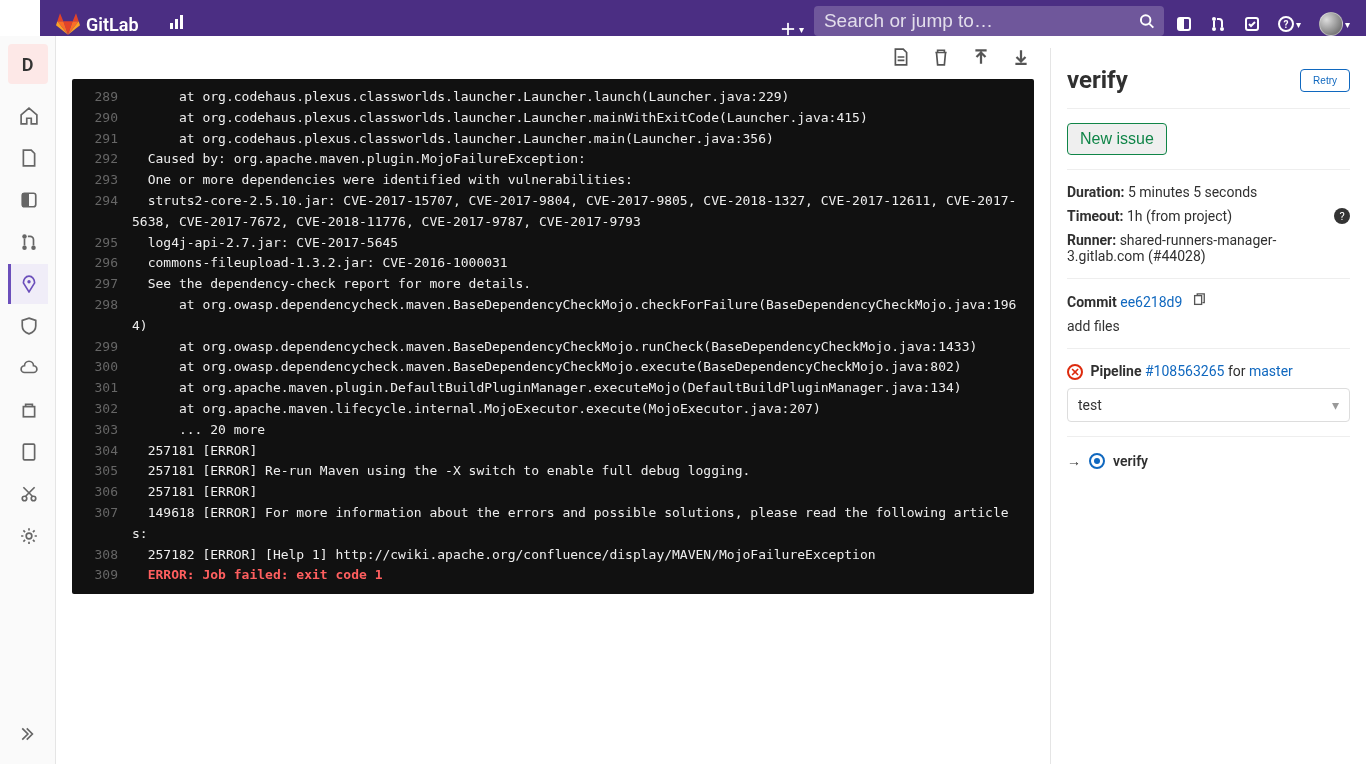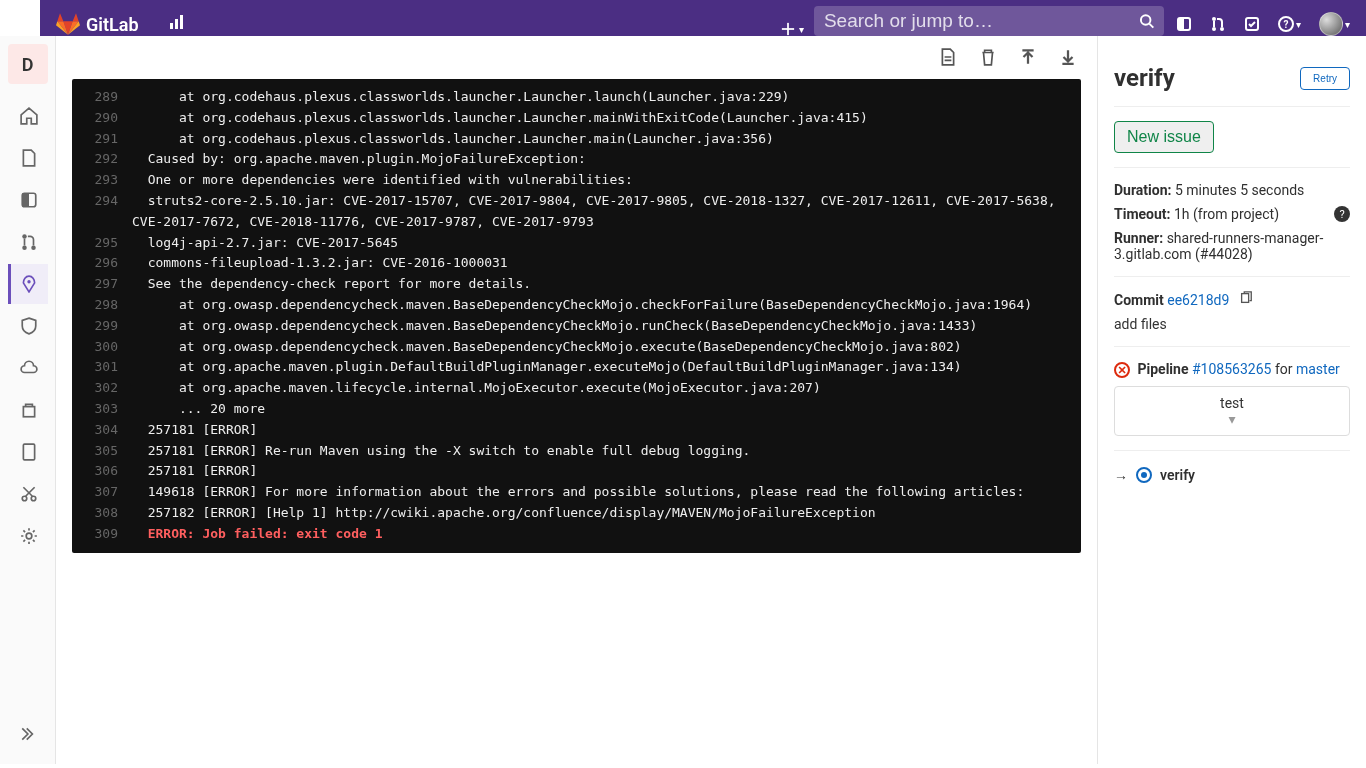--- a/index.html
+++ b/index.html
@@ -42,33 +42,33 @@
 .logtoolbar .tbtn { cursor: pointer; color: #555; }
 
 
 .log { background: #111; color: #ccc; font-family: "GitLab Mono", Menlo, Consolas, monospace; font-size: 13px; line-height: 1.6; border-radius: 2px; padding: 8px 0; }
 .logrow { display: flex; }
 .logrow .ln { width: 60px; text-align: right; padding-right: 14px; color: #666; user-select: none; flex-shrink:0; }
 .logrow .txt { flex:1; padding-right: 12px; white-space: pre-wrap; word-break: break-all; color:#eee; }
 .logrow.err .txt { color: #ff5f5f; font-weight:600; }
 
 
-.rside { width: 269px; border-left: 1px solid #e5e5e5; padding: 28px 16px; overflow:auto; }
+.rside { width: 316px; border-left: 1px solid #e5e5e5; padding: 18px 16px; overflow:auto;margin-top:12px; }
 .rside h1 { font-size: 24px; font-weight: 700; margin-bottom: 10px; display:flex; justify-content:space-between; align-items:center; }
 .rside .retry { border: 1px solid #1068bf; color: #1068bf; background:#fff; padding: 5px 12px; border-radius: 4px; font-size: 10px; cursor:pointer; font-weight:400; }
 .rside hr { border: none; border-top: 1px solid #eee; margin: 14px 0; }
 .rside .newissue { display:inline-block; border: 1px solid #108548; color: #108548; padding: 6px 12px; border-radius:4px; font-size:16px; cursor:pointer; font-weight:400; }
 .rside .row { margin-bottom: 8px; font-size:14px; }
 .rside .row .lbl { font-weight: 700; text-align: right; }
 .rside .row .qmark { float:right; width:16px; height:16px; border-radius:50%; background:#333; color:#fff; font-size:11px; display:inline-flex; align-items:center; justify-content:center; cursor:pointer; }
 .rside .link { color: #1068bf; cursor:pointer; }
 .rside .copyicon { margin-left:6px; cursor:pointer; color:#555; }
 .rside .commitmsg { color:#333; margin-bottom:4px; }
 .rside .pipeicon { display:inline-flex; width:16px; height:16px; border:2px solid #dd2b0e; border-radius:50%; align-items:center; justify-content:center; color:#dd2b0e; font-size:11px; font-weight:700; margin-right:4px; vertical-align:middle; }
-.rside .stageselect { width:100%; border:1px solid #ddd; border-radius:4px; padding:8px 10px; font-size:14px; display:flex; justify-content:space-between; align-items:center; cursor:pointer; margin-top:8px; color:#333;flex-direction:column;}
+.rside .stageselect { width:100%; border:1px solid #ddd; border-radius:4px; padding:8px 10px; font-size:14px; display:flex; justify-content:space-between; align-items:center; cursor:pointer; margin-top:8px; color:#333;}
 .rside .jobline { display:flex; align-items:center; gap:8px; margin-top:16px; font-weight:600; }
 .rside .jobline .arrow { color:#333; }
 .rside .jobline .statusdot { width:16px; height:16px; border:2px solid #1068bf; border-radius:50%; display:inline-flex; align-items:center; justify-content:center; }
 .rside .jobline .statusdot::after { content:""; width:6px; height:6px; background:#1068bf; border-radius:50%; }
 
 svg { fill: currentColor; }
 </style>
 </head>
 <body>
 

